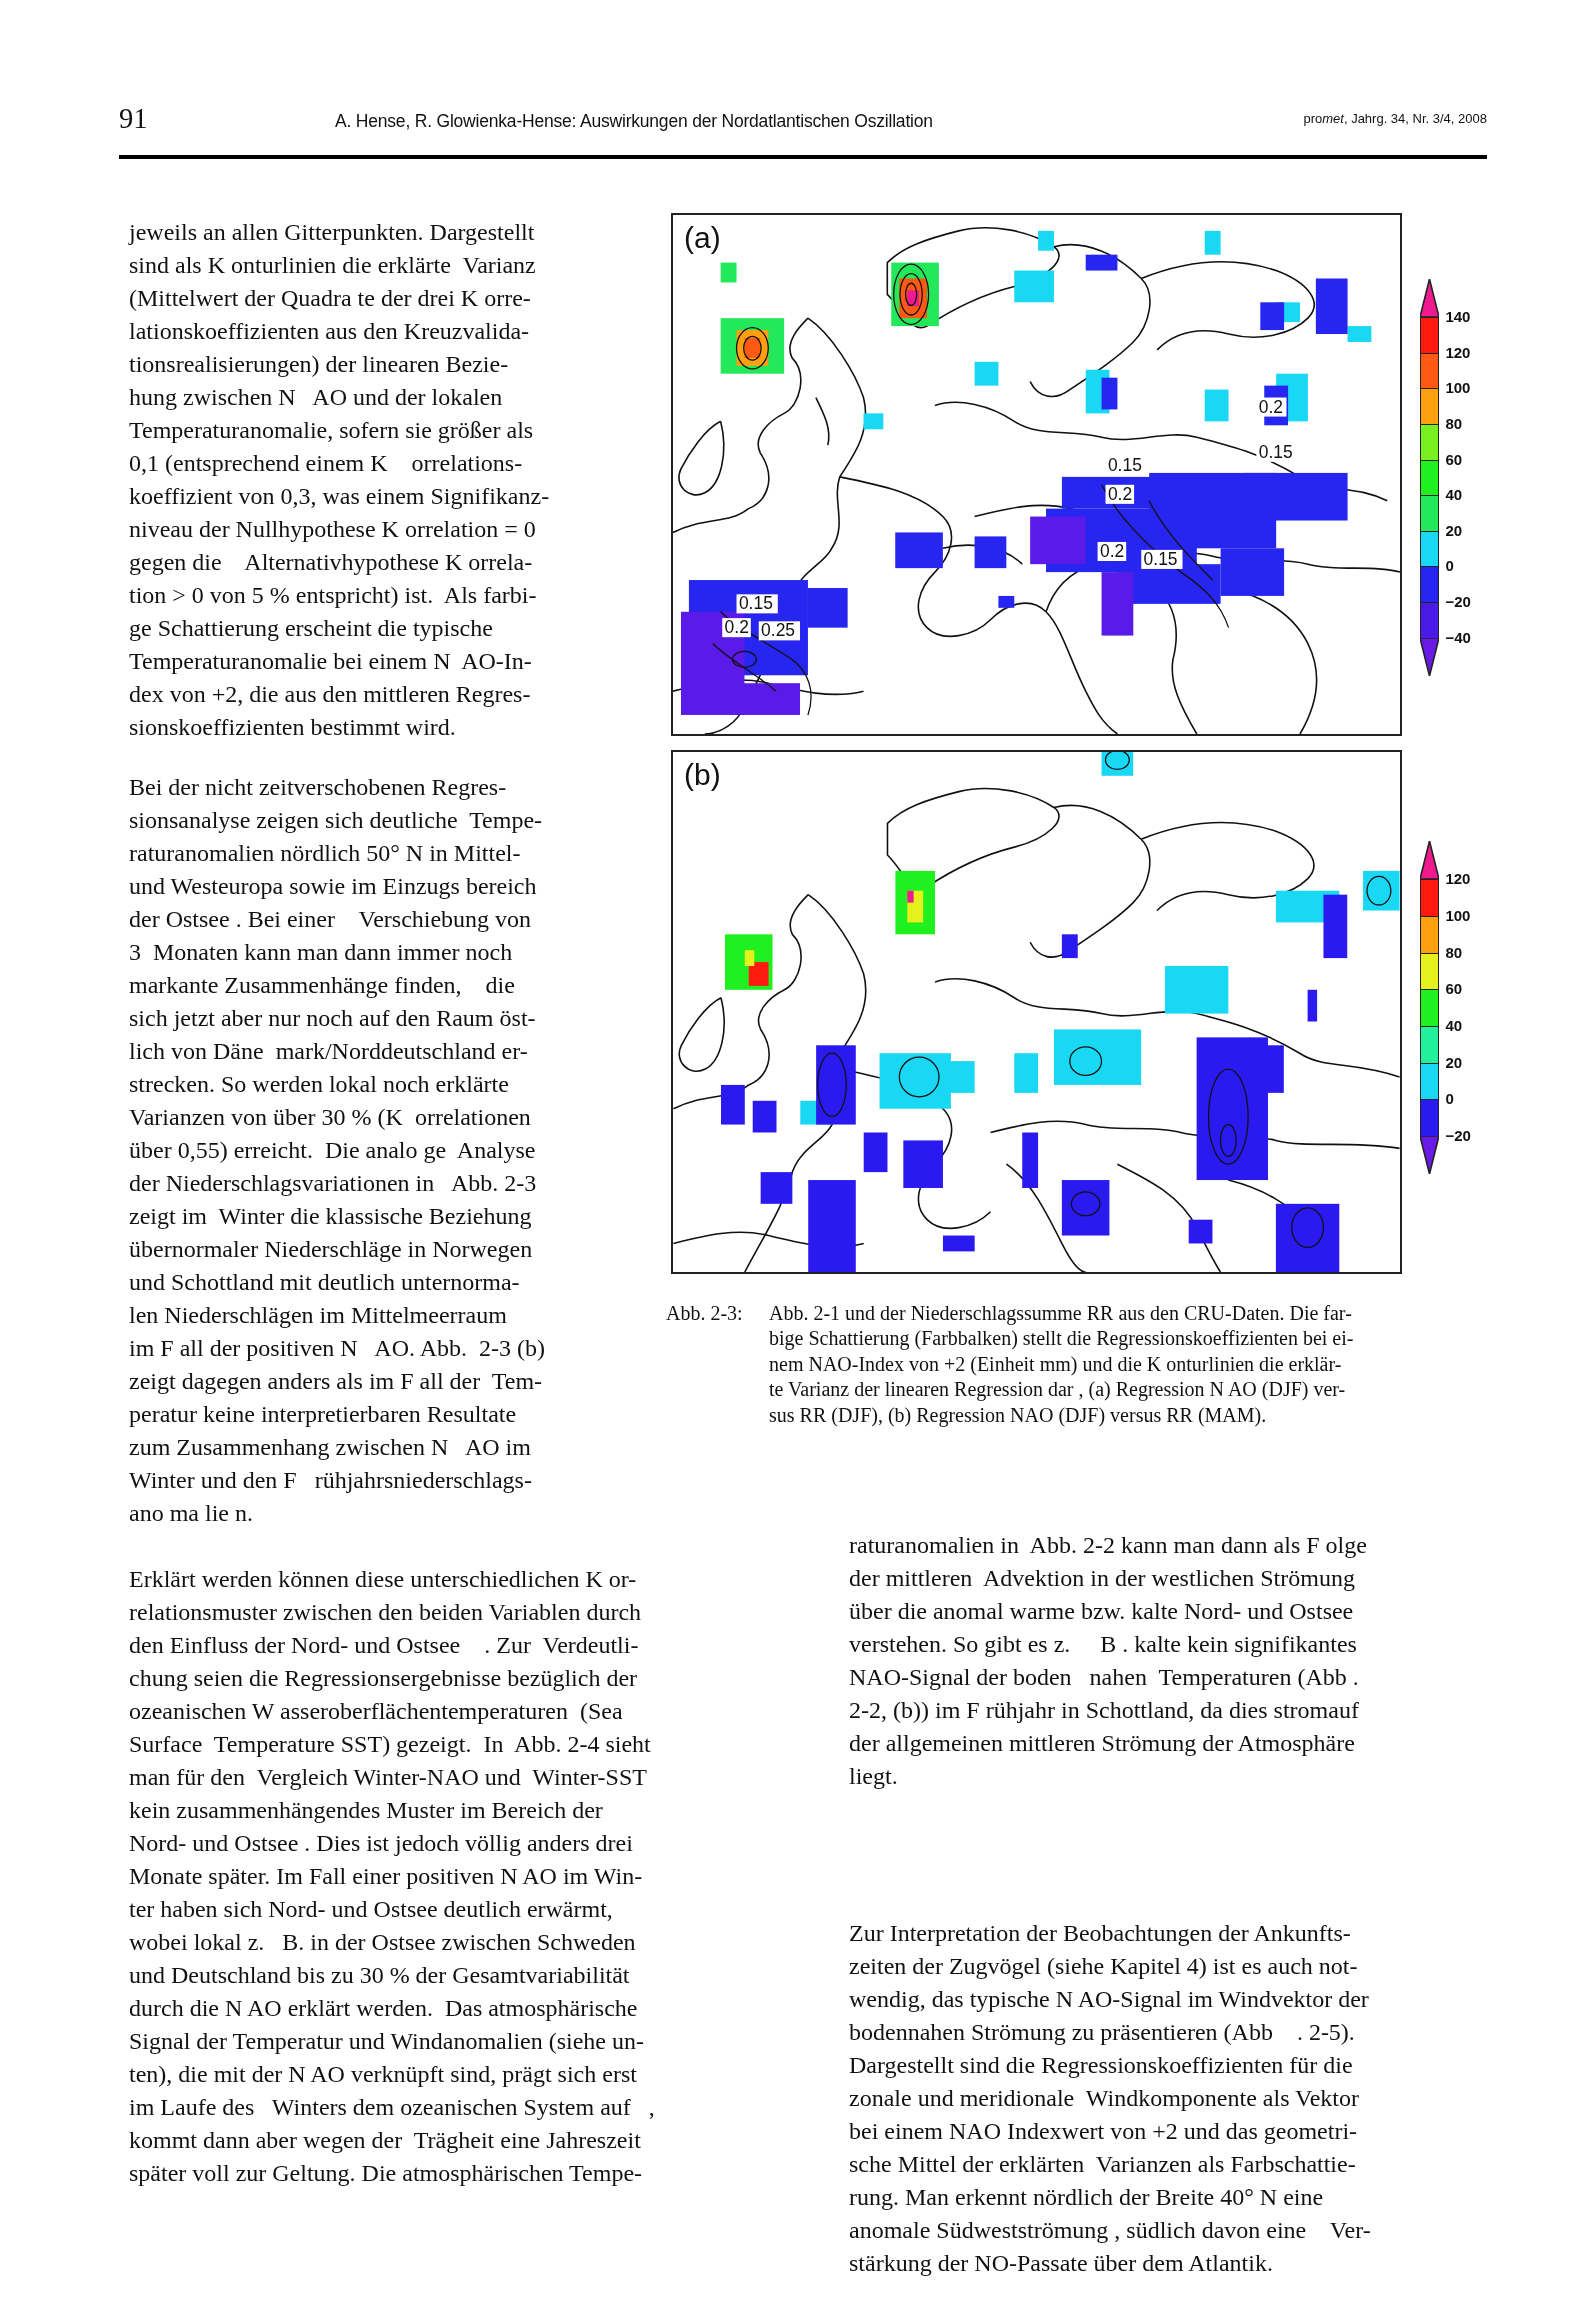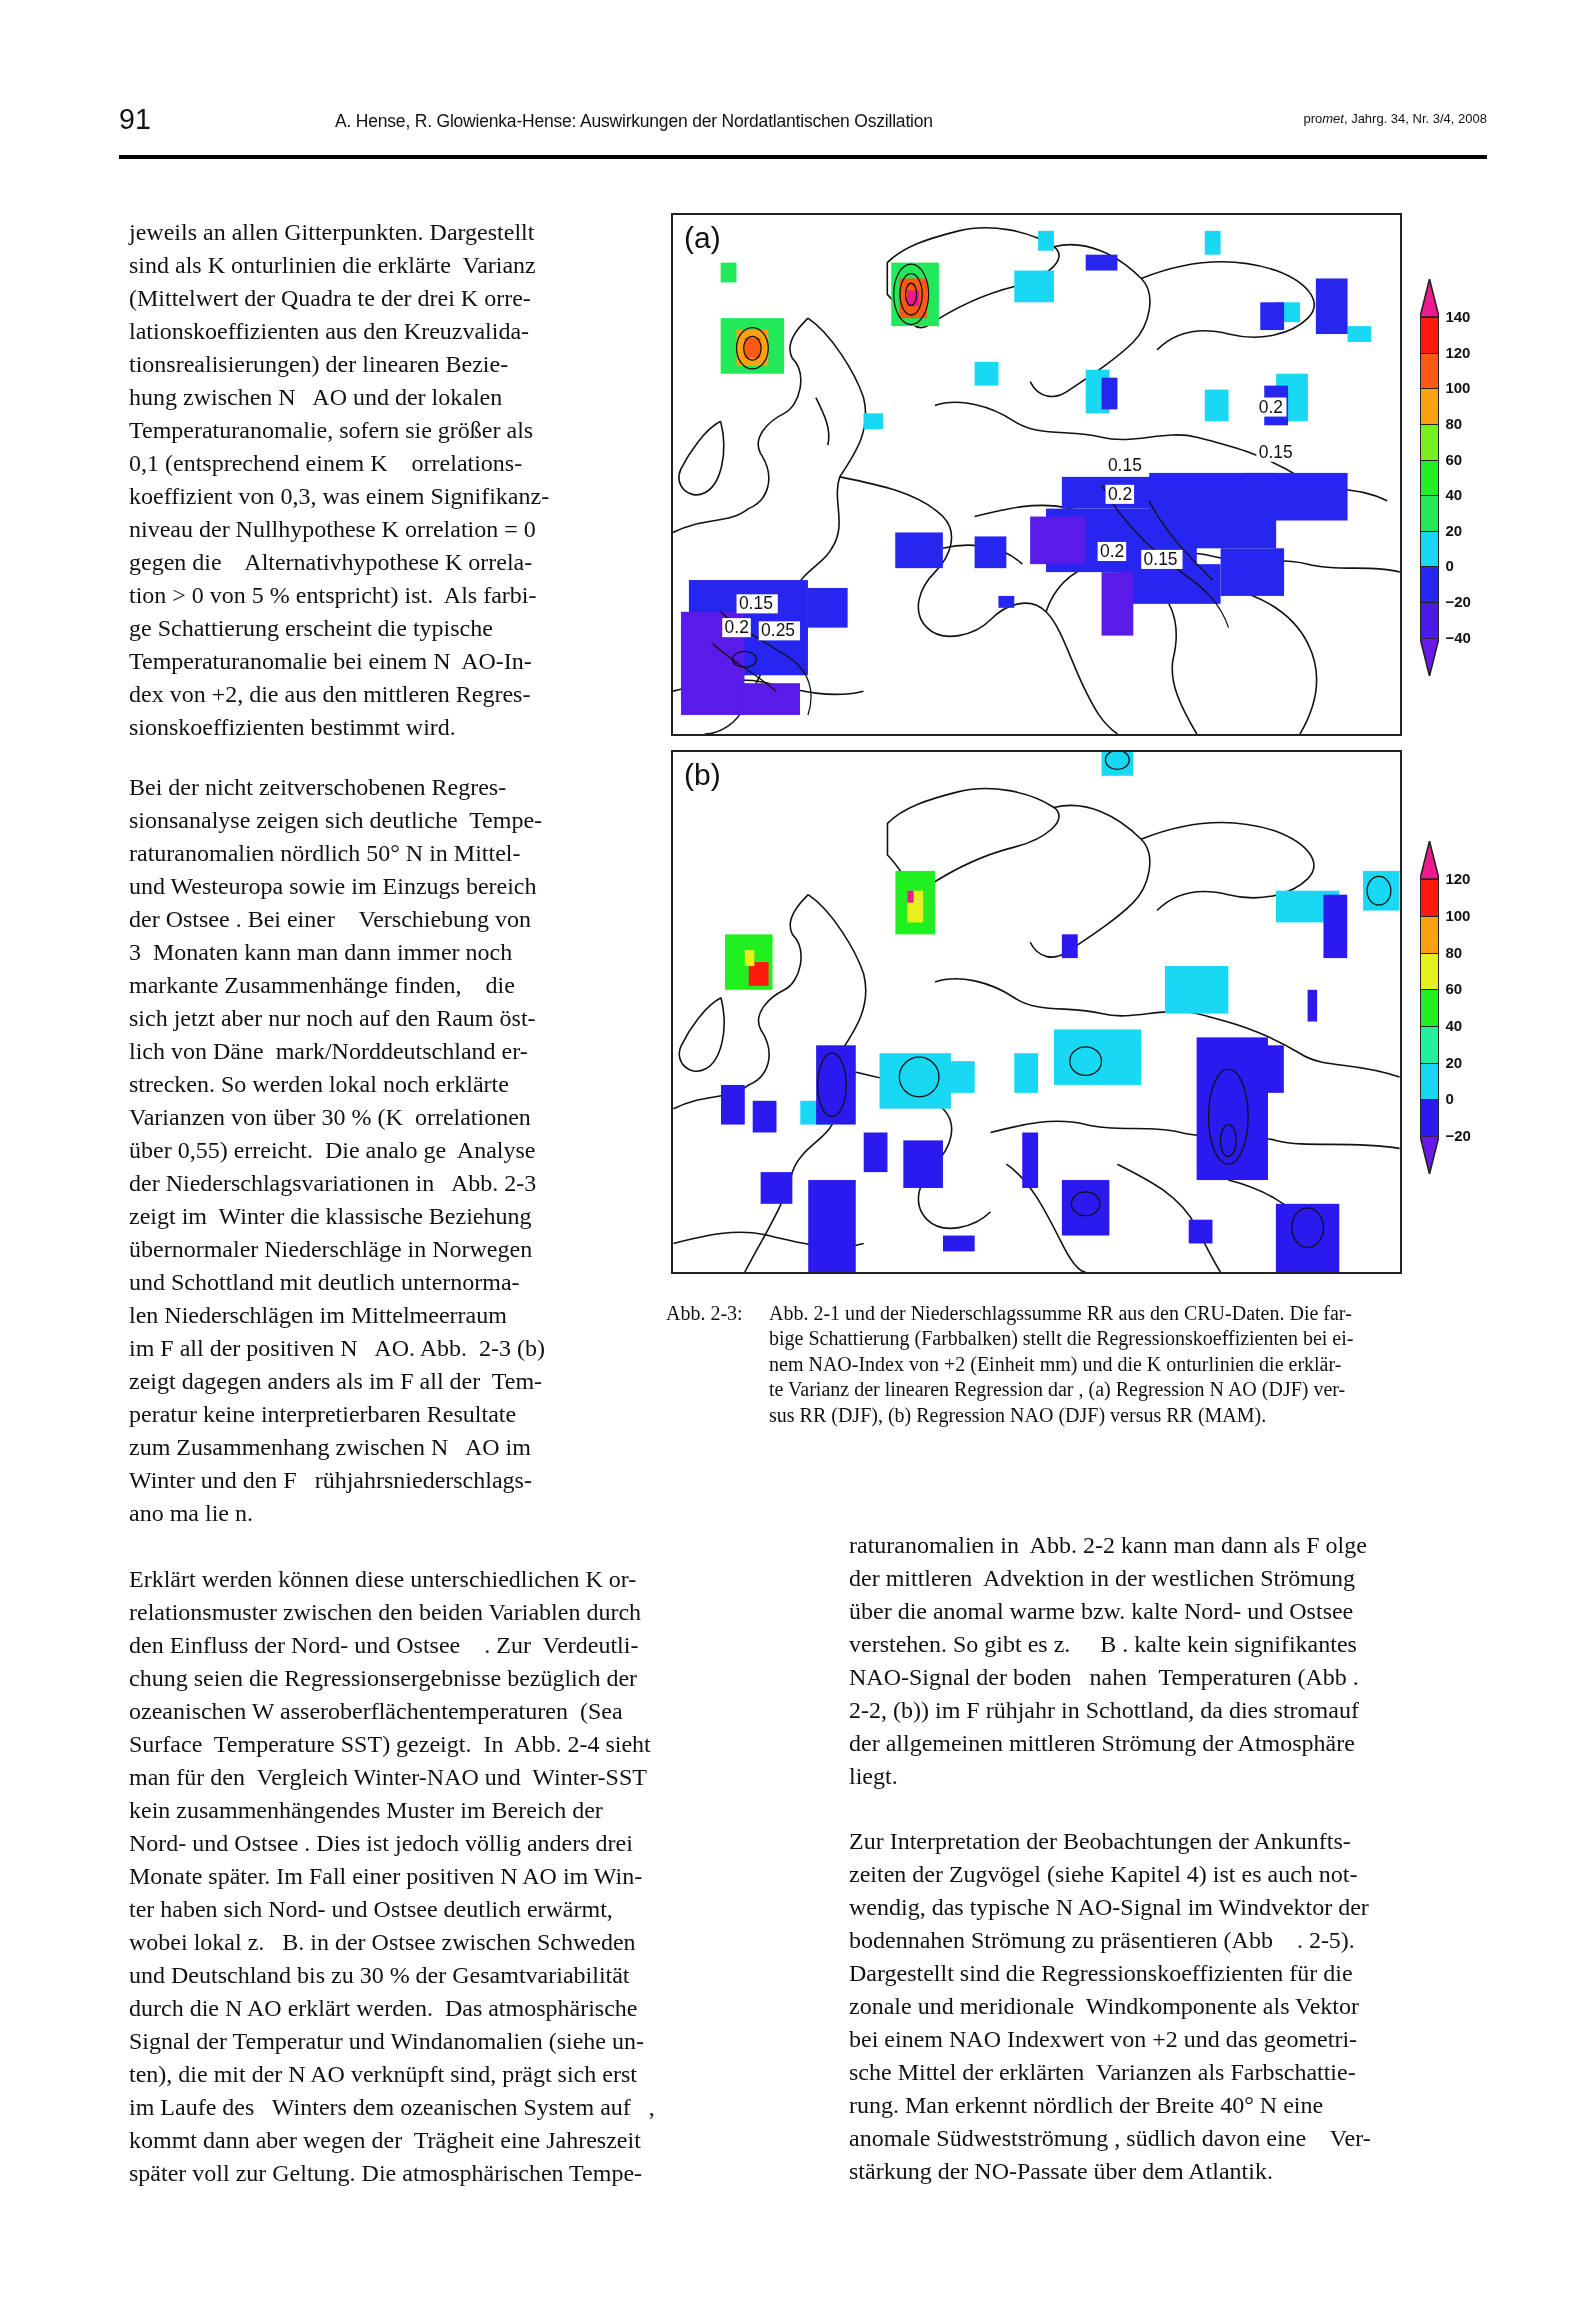--- a/index.html
+++ b/index.html
@@ -1,32 +1,32 @@
 <!DOCTYPE html>
 <html style="font-size:12.7px"><head>
 <meta charset="utf-8">
 <style>
   html, body { margin: 0; padding: 0; background: #ffffff; }
   body { width: 1586px; height: 2319px; position: relative; overflow: hidden;
          font-family: "Liberation Serif", "DejaVu Serif", serif; color: #111; }
   .hdr { position: absolute; top: 103px; left: 119px; width: 1368px; height: 48px; }
-  .hdr .pno { position: absolute; left: 0; top: 0; font-family: Liberation Sans, sans-serif; font-size: 28.6px; }
+  .hdr .pno { position: absolute; left: 0; top: 0; font-family: Liberation Serif, serif; font-size: 28.6px; }
   .hdr .ttl { position: absolute; left: 216px; top: 8px; font-family: Liberation Sans, sans-serif; font-size: 17.5px; letter-spacing: -0.2px; }
   .hdr .jrn { position: absolute; right: 0; top: 8px; font-family: "Liberation Sans", sans-serif; font-size: 13px; }
   .hdr .jrn i { font-style: italic; }
   .rule { position: absolute; top: 155px; left: 119px; width: 1368px; height: 4px; background: #000; }
 
   .col { position: absolute; font-size: 24px; line-height: 33px; }
   .col p { margin: 8px; }
   .col .ln { display: block; white-space: pre; }
   #c1a { left: 121px; top: 208px; width: 508px; }
   #c1b { left: 121px; top: 763px; width: 508px; }
   #c2a { left: 121px; top: 1555px; width: 658px; }
   #c3a { left: 841px; top: 1521px; width: 658px; }
-  #c3b { left: 841px; top: 1817px; width: 658px; }
+  #c3b { left: 841px; top: 1909px; width: 658px; }
 
   .fig { position: absolute; left: 671px; width: 727px; border: 2.4px solid #222; background: #fff; overflow: hidden; }
   #figA { top: 213px; height: 519px; }
   #figB { top: 750px; height: 520px; }
   .fig .lbl { position: absolute; left: 11px; top: 6.3px; font-family: "Liberation Sans", sans-serif; font-size: 30px; }
   .fig svg { position: absolute; left: 0; top: 0; }
 
   .cbar { position: absolute; left: 1420px; width: 71px; }
   .cbar .seg { position: absolute; left: 0; width: 19px; border: 1.6px solid #222; box-sizing: border-box; }
   .cbar .tick { position: absolute; left: 25.4px; font-family: "Liberation Sans", sans-serif; font-size: 15px; font-weight: bold; transform: translateY(-8.7px); }

